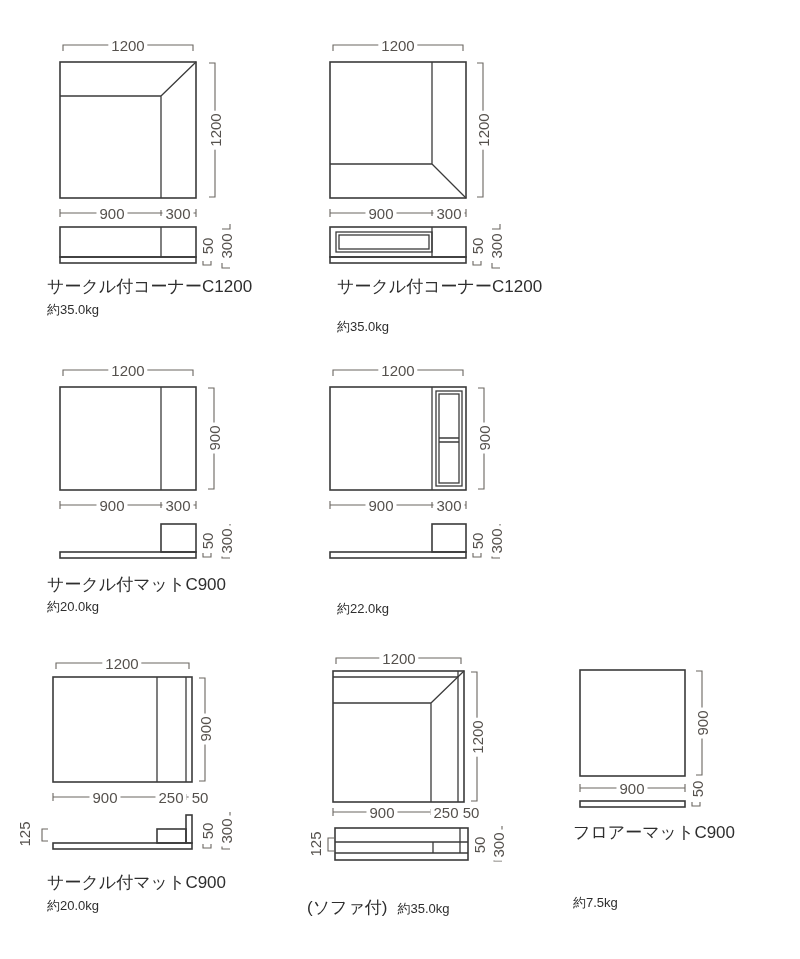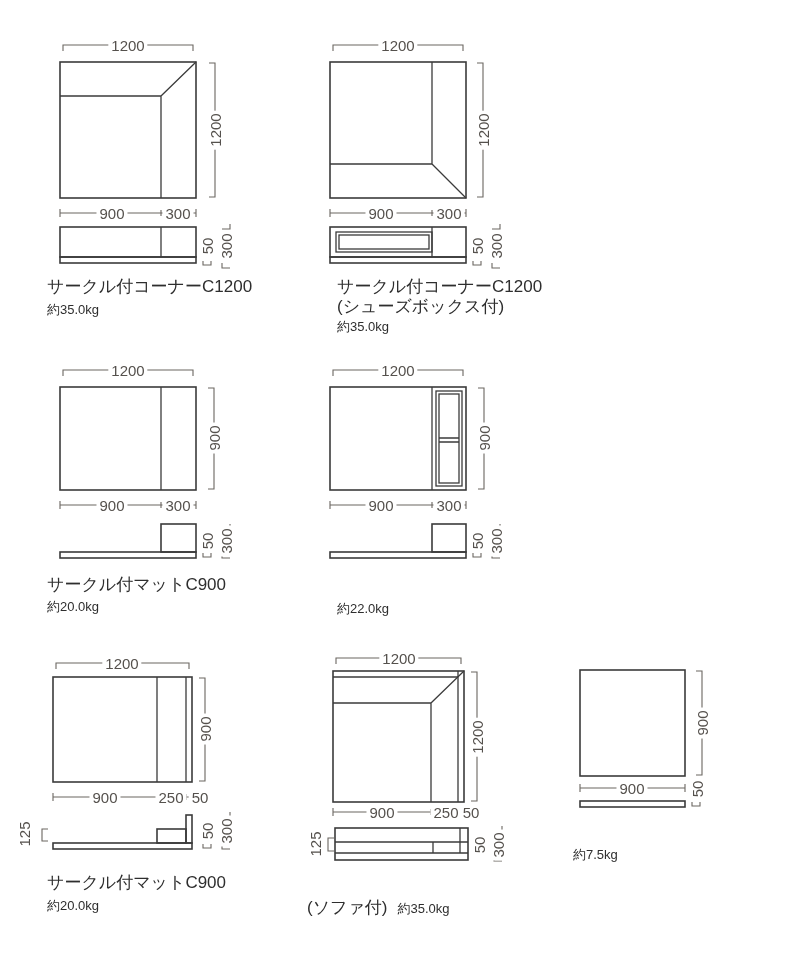--- a/index.html
+++ b/index.html
@@ -121,21 +121,20 @@
   <div class="title" style="left:47px;top:277px;">サークル付コーナーC1200</div>
   <div class="weight" style="left:47px;top:303px;">約35.0kg</div>
 
   <div class="dim-label" style="left:398px;top:45px;">1200</div>
   <div class="dim-label rot" style="left:483px;top:130px;">1200</div>
   <div class="dim-label" style="left:381px;top:213px;">900</div>
   <div class="dim-label" style="left:449px;top:213px;">300</div>
   <div class="dim-label rot" style="left:477px;top:246px;">50</div>
   <div class="dim-label rot" style="left:496px;top:246px;">300</div>
   <div class="title" style="left:337px;top:277px;">サークル付コーナーC1200</div>
-  <div class="title" style="left:337px;top:297px;">(シューズボックス付)</div>
   <div class="weight" style="left:337px;top:320px;">約35.0kg</div>
 
   <div class="dim-label" style="left:128px;top:370px;">1200</div>
   <div class="dim-label rot" style="left:214px;top:438px;">900</div>
   <div class="dim-label" style="left:112px;top:505px;">900</div>
   <div class="dim-label" style="left:178px;top:505px;">300</div>
   <div class="dim-label rot" style="left:207px;top:541px;">50</div>
   <div class="dim-label rot" style="left:226px;top:541px;">300</div>
   <div class="title" style="left:47px;top:575px;">サークル付マットC900</div>
   <div class="weight" style="left:47px;top:600px;">約20.0kg</div>
@@ -168,15 +167,16 @@
   <div class="dim-label rot" style="left:479px;top:845px;">50</div>
   <div class="dim-label rot" style="left:498px;top:845px;">300</div>
   <div class="titlerow" style="left:307px;top:896px;">
     <span class="t">(ソファ付)</span>
     <span class="w">約35.0kg</span>
   </div>
 
   <div class="dim-label rot" style="left:702px;top:723px;">900</div>
   <div class="dim-label" style="left:632px;top:788px;">900</div>
   <div class="dim-label rot" style="left:697px;top:789px;">50</div>
-  <div class="weight" style="left:573px;top:848px;">約7.5kg</div>
+  <div class="title" style="left:573px;top:823px;">フロアーマットC900</div>
+  <div class="weight" style="left:573px;top:896px;">約7.5kg</div>
 
 </div>
 
 </body></html>

